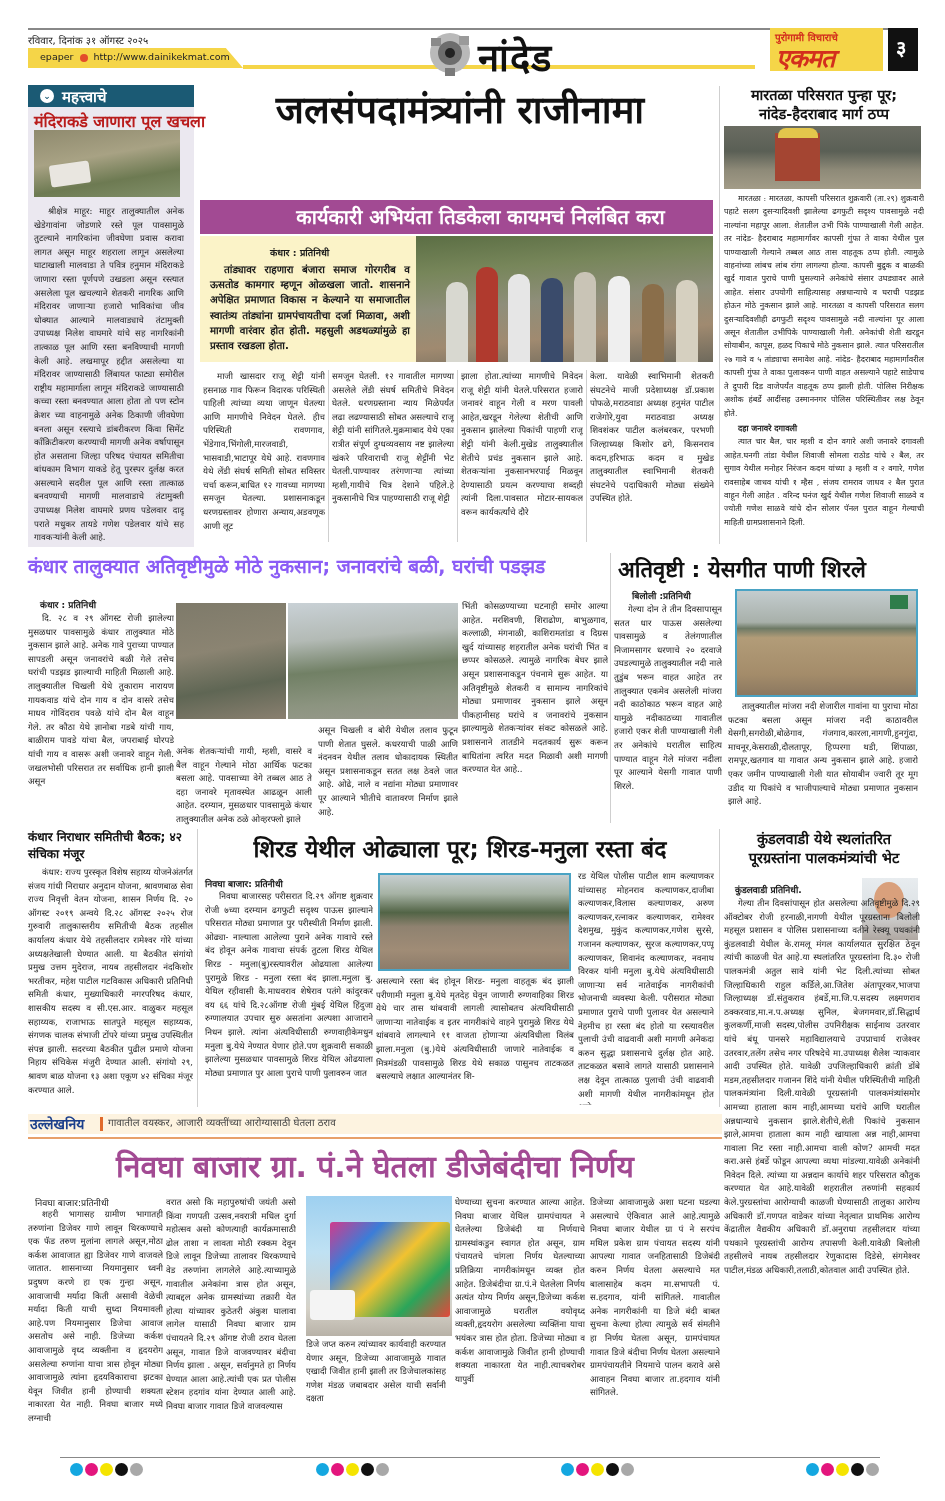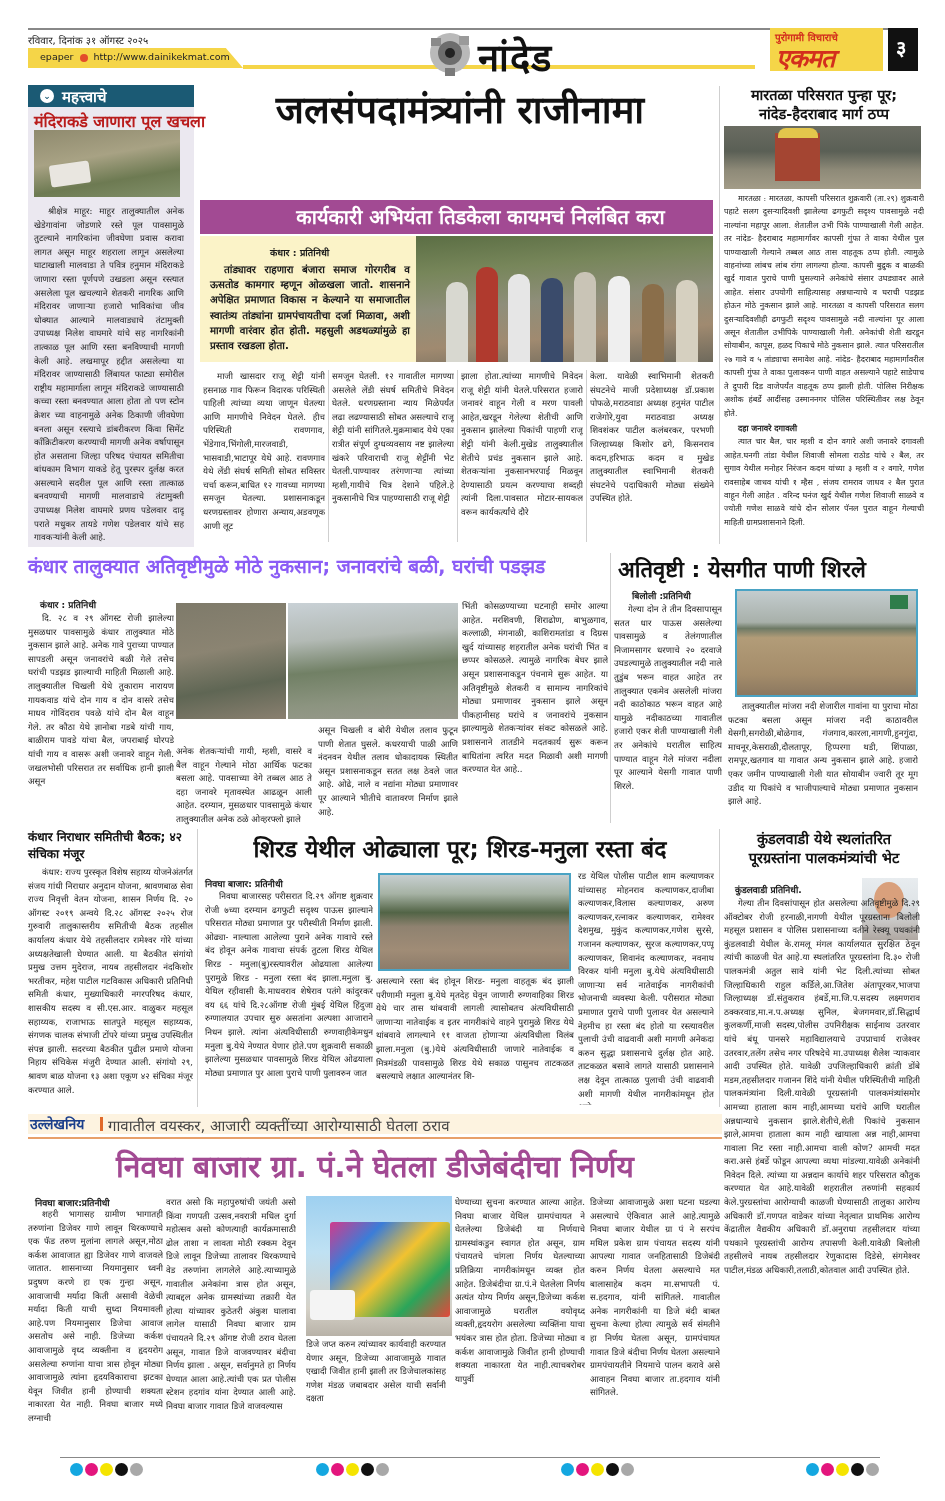--- a/index.html
+++ b/index.html
@@ -91,23 +91,23 @@
   #kundal-byline { left: 735px; top: 883px; font-size: 9px; font-weight: bold; }
   #kundal-photo { left: 862px; top: 878px; width: 56px; height: 62px; background: linear-gradient(180deg,#e8ecef 0%,#dfe4e7 40%,#b0a8a2 100%); }
   #kundal-face { left: 874px; top: 882px; width: 30px; height: 36px; border-radius: 50%; background: #d9a07c; }
   #kundal-text2 { left: 724px; top: 944px; width: 196px; height: 500px; overflow: hidden; }
 
   
   #ullekh-bar { left: 28px; top: 1114px; width: 694px; height: 20px; background: #fdf3e0; }
   #ullekh-line { left: 28px; top: 1137px; width: 694px; height: 2px; background: #e8a06a; }
   #ullekh-label { left: 30px; top: 1114px; font-size: 14px; font-weight: bold; color: #1b3f8b; }
   #ullekh-pipe { left: 100px; top: 1117px; width: 3px; height: 14px; background: #e06a2b; }
-  #ullekh-text { left: 108px; top: 1115px; font-size: 15px; color: #444; }
+  #ullekh-text { left: 108px; top: 1115px; font-size: 10px; color: #444; }
   #nivgha-head { left: 28px; top: 1145px; width: 694px; font-size: 30px; font-weight: bold; color: #a24a93; text-align: center; white-space: nowrap; }
-  #nivgha-byline { left: 35px; top: 1196px; font-size: 9px; font-weight: bold; }
+  #nivgha-byline { left: 35px; top: 1196px; font-size: 9px; font-weight: normal; }
   #nivgha-col1 { left: 28px; top: 1208px; width: 135px; height: 240px; overflow: hidden; }
   #nivgha-col2 { left: 166px; top: 1196px; width: 130px; height: 252px; overflow: hidden; }
   #nivgha-photo { left: 306px; top: 1196px; width: 146px; height: 140px; background: linear-gradient(180deg,#9ed0f0 0%,#bfe1f3 40%,#d6d2c8 80%,#b8b2a8 100%); }
   #dj-truck { left: 330px; top: 1222px; width: 120px; height: 95px; background: linear-gradient(135deg,#d13b8c 0%,#3b7dd8 25%,#f2c230 50%,#2aa55a 75%,#e6463a 100%); border-radius: 3px; }
   #dj-jeep { left: 310px; top: 1290px; width: 45px; height: 30px; background: #f4f4f4; border-radius: 4px; }
   #nivgha-col3 { left: 306px; top: 1338px; width: 140px; height: 110px; overflow: hidden; }
   #nivgha-col4 { left: 455px; top: 1196px; width: 130px; height: 252px; overflow: hidden; }
   #nivgha-col5 { left: 590px; top: 1196px; width: 130px; height: 252px; overflow: hidden; }
 
   

